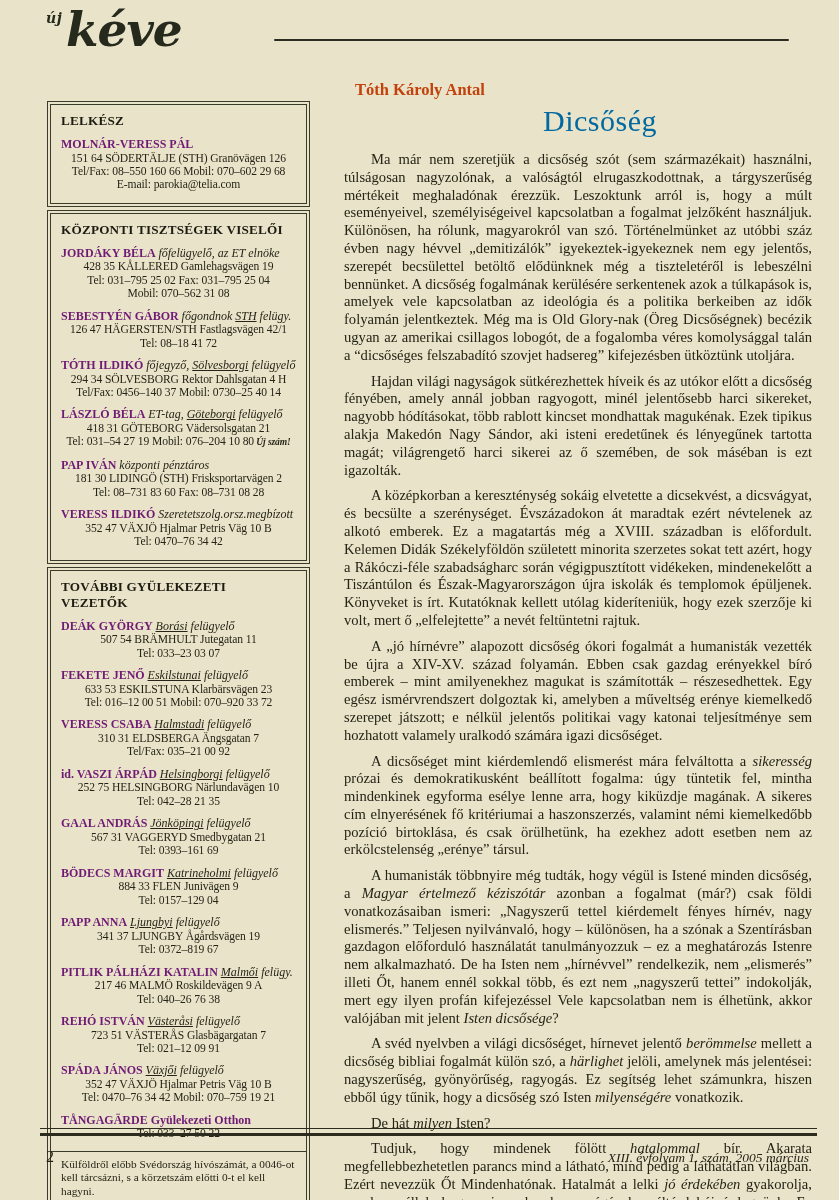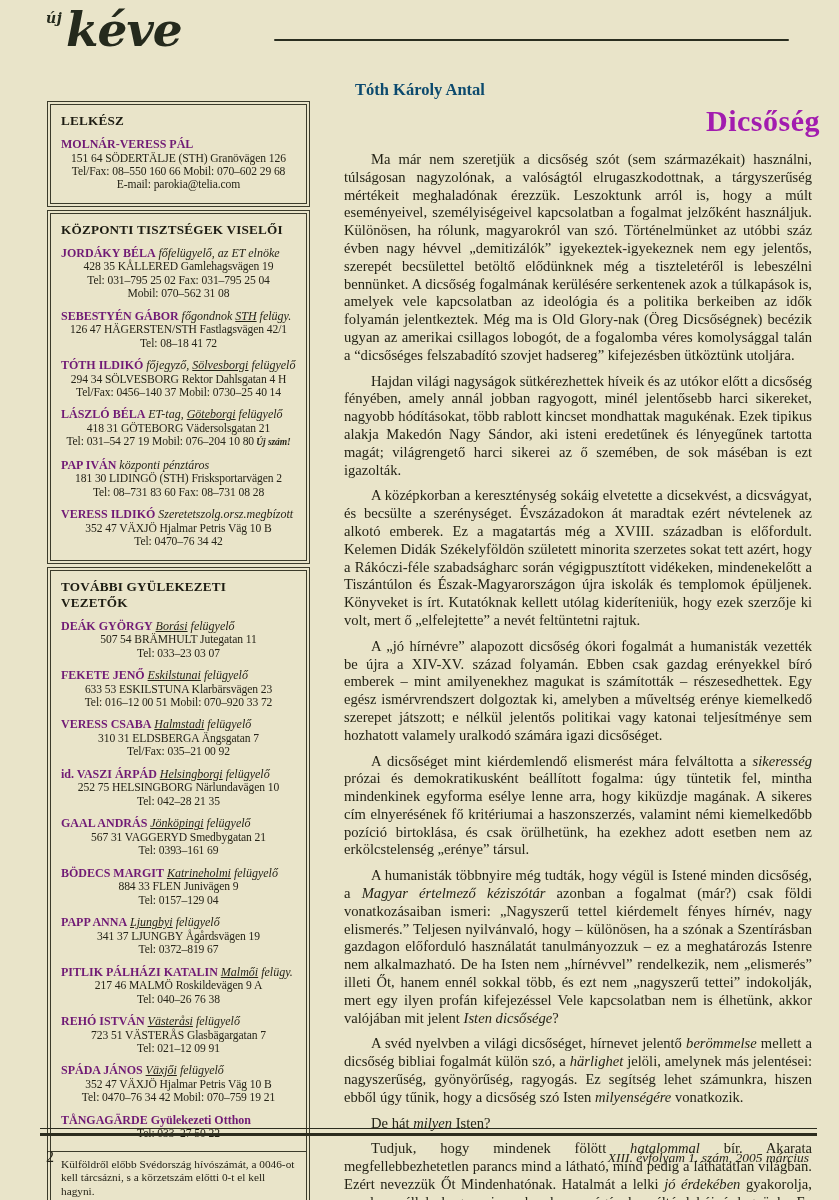--- a/index.html
+++ b/index.html
@@ -51,25 +51,25 @@
   .entry-line{white-space:nowrap;line-height:13.4px;font-size:11.6px;letter-spacing:-0.1px;text-align:center;}
   .entry-note{font-style:italic;font-weight:bold;font-size:9.5px;}
   .box-footnote{
     margin:10px -10px -1px -10px;
     padding:6px 10px 1px 10px;
     border-top:1px solid #3b3b2b;
     font-size:11.3px;line-height:13.6px;
   }
   
   .article{position:absolute;left:336px;top:80px;width:484px;}
-  .author{font-size:16.5px;font-weight:bold;margin:0 0 0 19px;color:#0c4a6e;}
+  .author{font-size:16.5px;font-weight:bold;margin:0 0 0 19px;color:#c2410c;}
   .title{
     margin:4px 0 0 44px;
-    font-size:30px;font-weight:bold;
-    text-align:right;letter-spacing:0.5px;color:#a21caf;
+    font-size:30px;font-weight:normal;
+    text-align:center;letter-spacing:0.5px;color:#0369a1;
   }
   .body-text{margin-top:13px;}
   .para{
     margin:8px;text-align:justify;text-indent:27px;
     font-size:14.6px;line-height:17.8px;
     color:#242316;
   }
   .continuation{
     margin-top:-17.8px;
     text-align:right;

